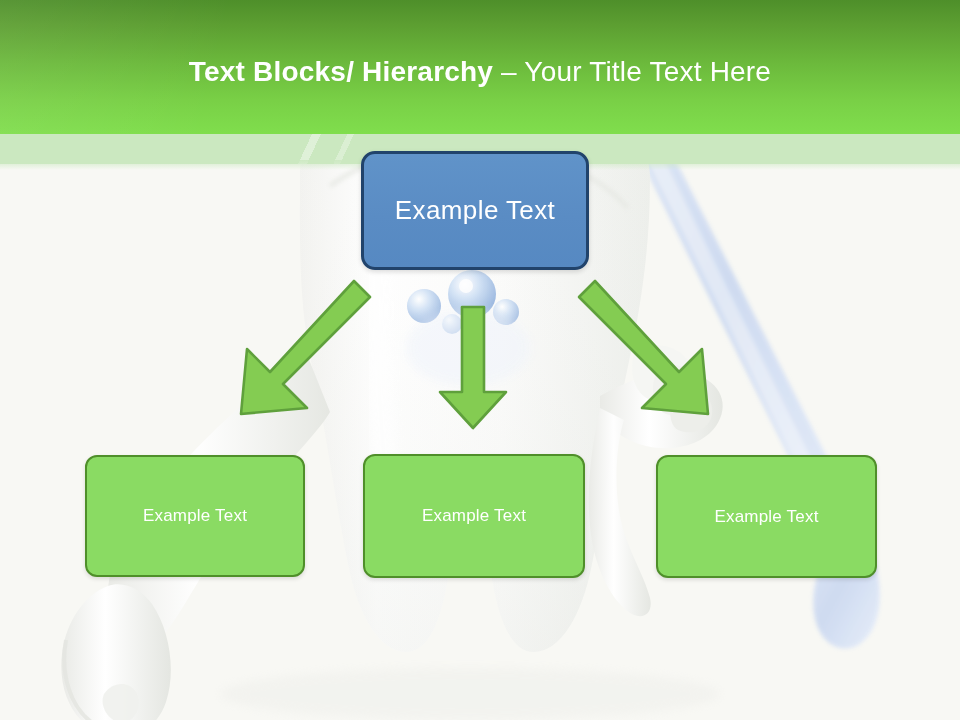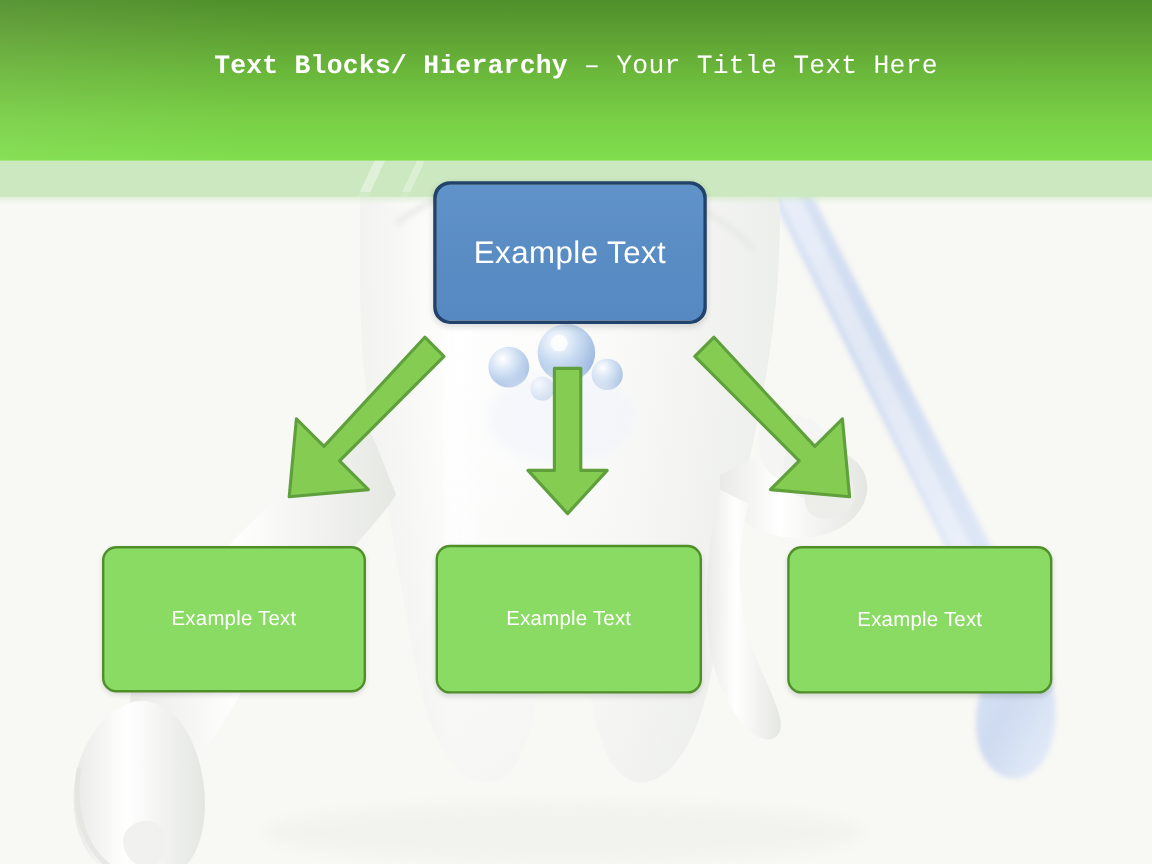--- a/index.html
+++ b/index.html
@@ -42,29 +42,28 @@
   .banner-sheen {
     position: absolute;
     left: -120px; top: -80px;
     width: 520px; height: 420px;
     background: linear-gradient(115deg, rgba(255,255,255,0.10) 0%, rgba(255,255,255,0.0) 60%);
     transform: rotate(-12deg);
   }
   .banner-title {
     position: absolute;
     left: 0;
-    top: 36px;
+    top: 52px;
     width: 960px;
     text-align: center;
     color: #ffffff;
-    font-size: 22px;
+    font-size: 28px;
     line-height: 40px;
     letter-spacing: 0.2px;
     white-space: nowrap;
-    font-family: Liberation Mono, monospace;
   }
   .banner-title .t-bold { font-weight: bold; }
   .banner-title .t-light { font-weight: normal; }
 
   
   .subband {
     position: absolute;
     left: 0; top: 134px;
     width: 960px; height: 30px;
     background: #cbe8c0;

